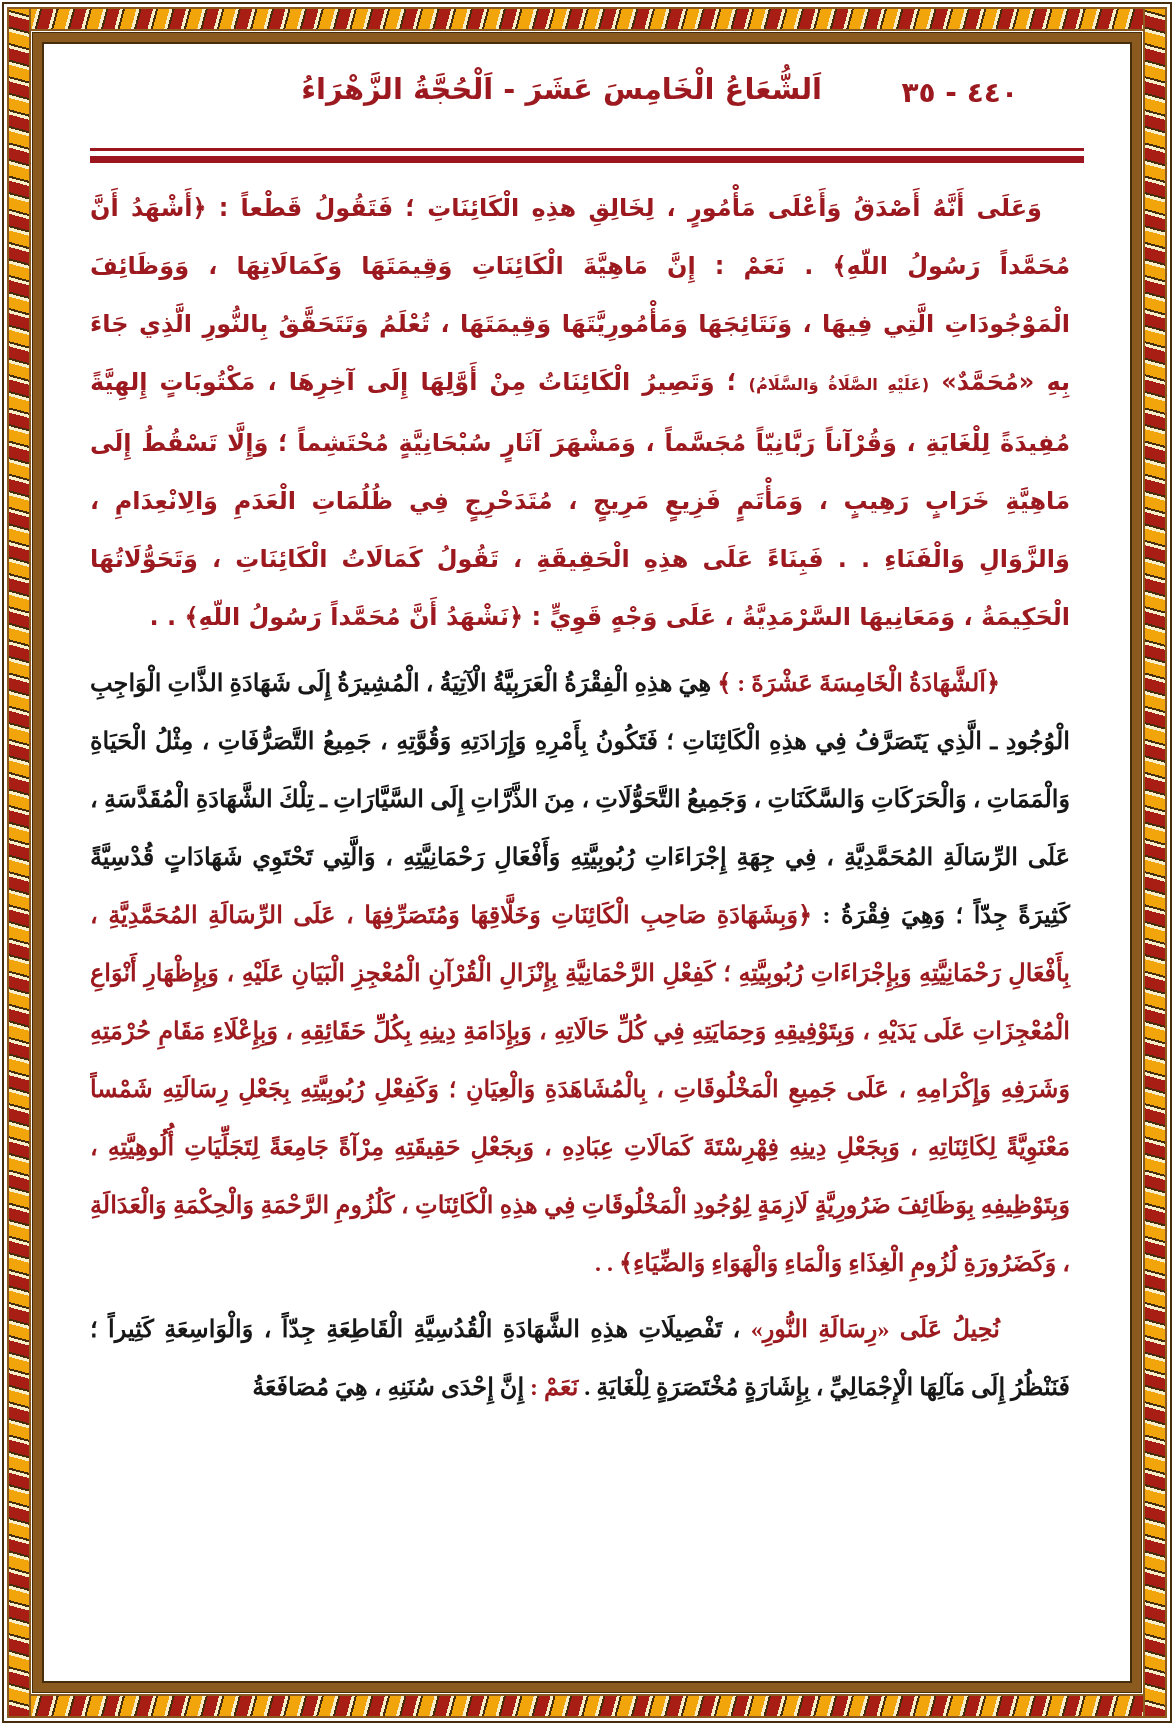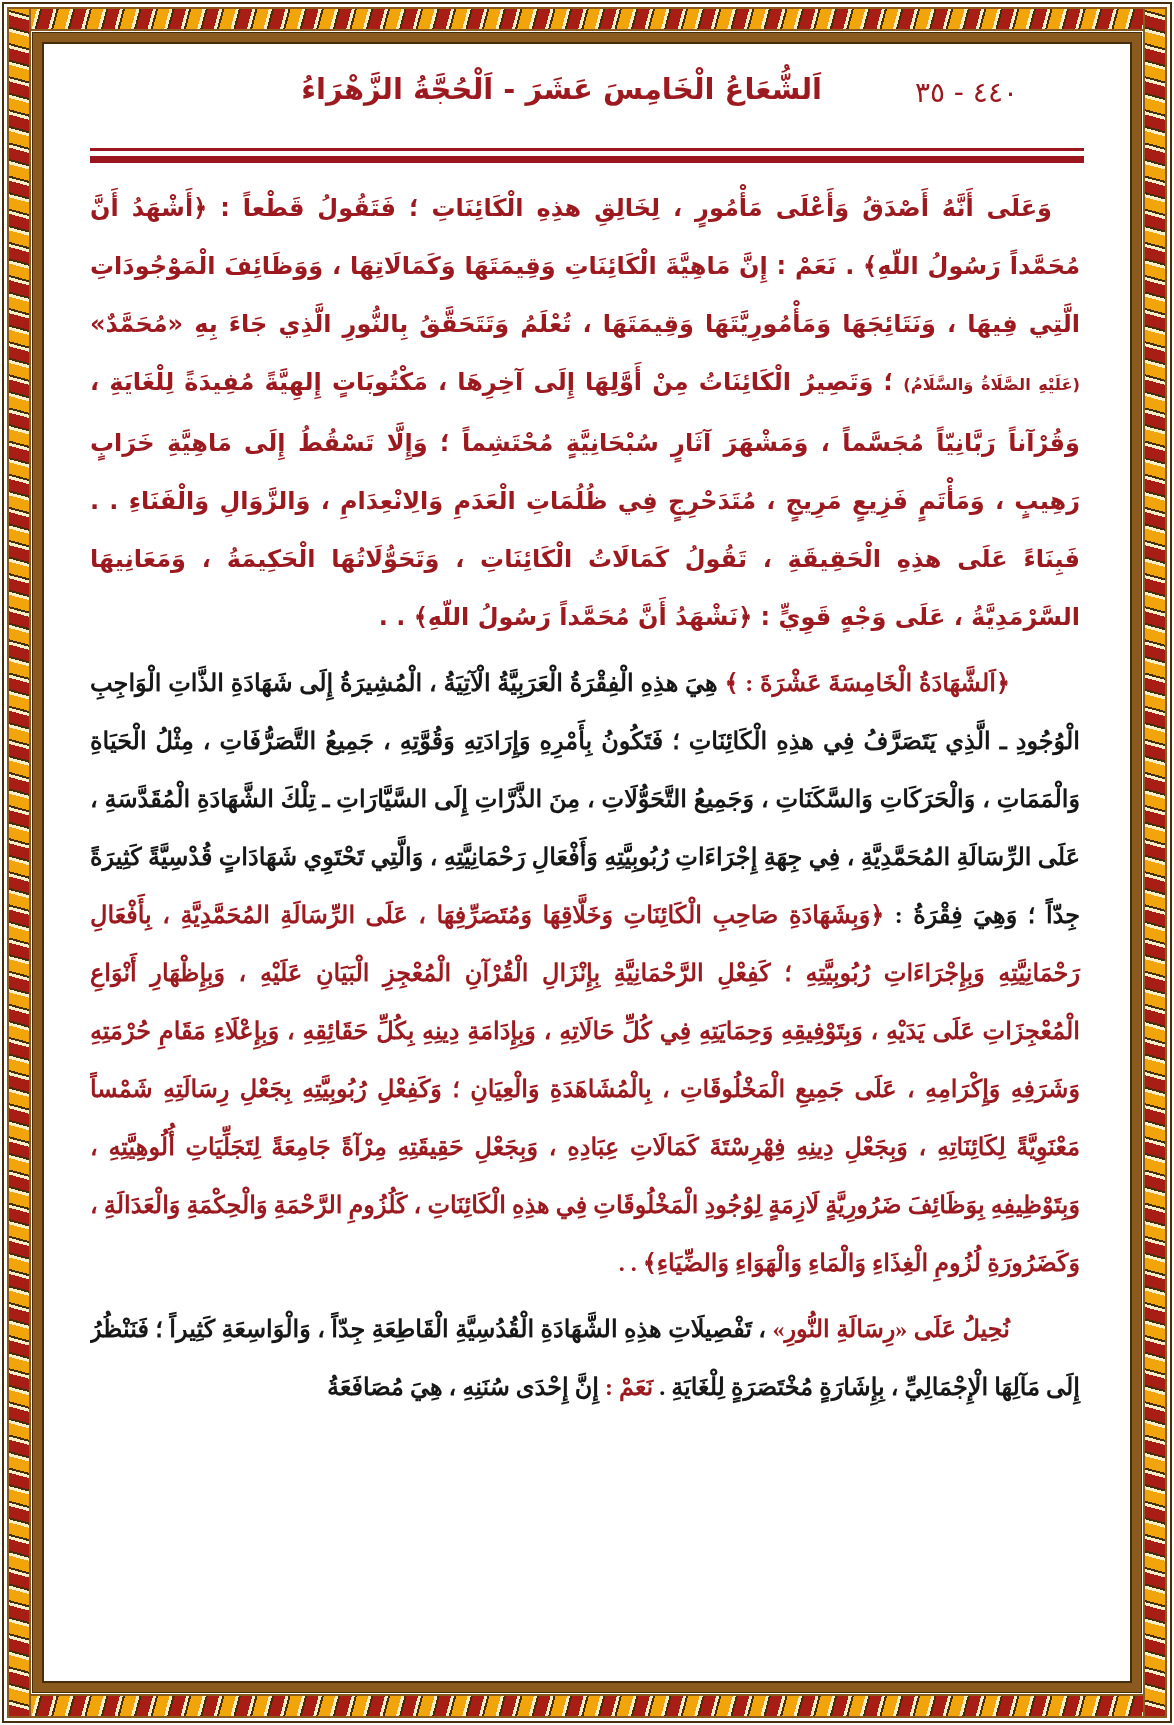--- a/index.html
+++ b/index.html
@@ -37,28 +37,28 @@
     direction:rtl;overflow:hidden;
   }
   .page-header{position:relative;height:88px;}
   .page-title{
     position:absolute;right:262px;top:12px;
     font-size:29px;font-weight:bold;color:var(--text-red,#9c1a1f);
     white-space:nowrap;
   }
   .page-number{
     position:absolute;right:66px;top:16px;direction:ltr;unicode-bidi:bidi-override;
-    font-size:28px;font-weight:normal;color:var(--text-red,#9c1a1f);
+    font-size:28px;font-weight:bold;color:var(--text-red,#9c1a1f);
     white-space:nowrap;
   }
   .header-rule-thin{height:3px;background:var(--rule-red,#9c1620);margin-bottom:5px;}
   .header-rule-thick{height:7px;background:var(--rule-red,#9c1620);margin-bottom:6px;}
   .text-body{padding-top:10px;}
   .para{
-    margin:0 4px 8px 0;font-size:24px;font-weight:bold;line-height:58px;
+    margin:0 14px 8px 0;font-size:24px;font-weight:bold;line-height:58px;
     text-align:justify;direction:rtl;
   }
   .para.indent-small{text-indent:28px;}
   .para.indent-large{text-indent:70px;font-family:Liberation Serif, serif;}
   .seg-red{color:var(--text-red,#9c1a1f);}
   .seg-black{color:var(--text-black,#171717);}
   .seg-red-small{color:var(--text-red,#9c1a1f);font-size:0.68em;}
 </style>
 </head>
 <body>

